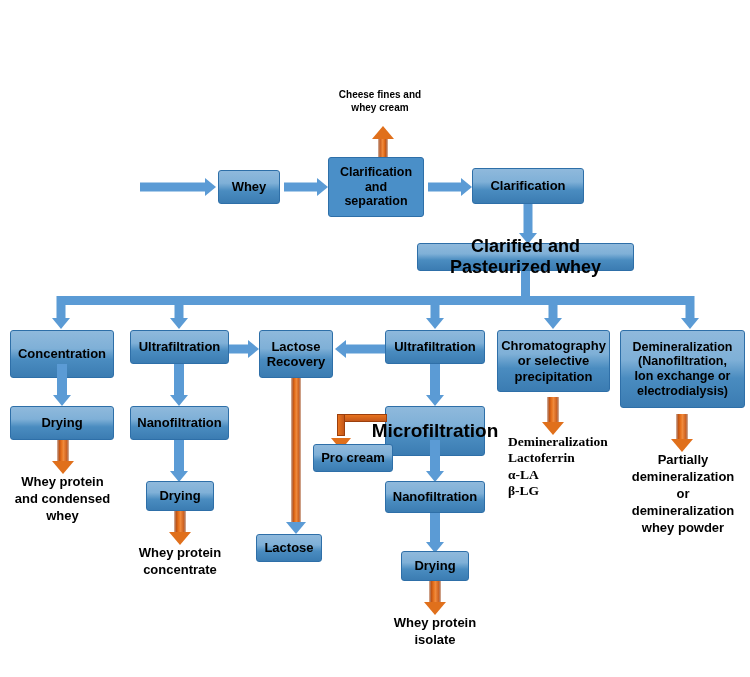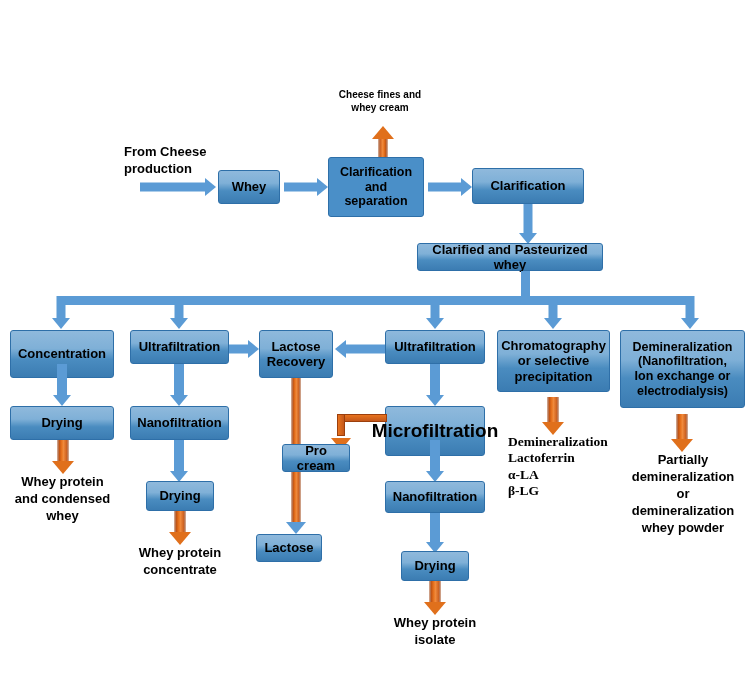--- a/index.html
+++ b/index.html
@@ -136,22 +136,20 @@
   <div class="label" style="left:310px; top:88px; width:140px; font-size:10px; white-space:pre-line;">Cheese fines and
 whey cream</div>
 
   <div style="position:absolute; left:372px; top:126px; width:22px; height:38px; transform:rotate(180deg);">
     <div class="oarrow" style="left:0; top:0; width:22px; height:38px;">
       <div class="shaft" style="width:9px; height:26px;"></div>
       <div class="head"></div>
     </div>
   </div>
 
-  <div class="label" style="left:124px; top:144px; width:102px; font-size:13px; text-align:left; white-space:pre-line;">From Cheese
-production</div>
 
   <div class="harrow-r" style="left:140px; top:178px; width:76px; height:18px;">
     <div class="shaft" style="width:66px; height:9px;"></div>
     <div class="head"></div>
   </div>
 
   <div class="box" style="left:218px; top:170px; width:62px; height:34px; font-size:13px;">Whey</div>
 
   <div class="harrow-r" style="left:284px; top:178px; width:44px; height:18px;">
     <div class="shaft" style="width:34px; height:9px;"></div>
@@ -167,21 +165,21 @@
     <div class="head"></div>
   </div>
 
   <div class="box" style="left:472px; top:168px; width:112px; height:36px; font-size:13px;">Clarification</div>
 
   <div class="varrow" style="left:517px; top:204px; width:22px; height:40px;">
     <div class="shaft" style="width:9px; height:29px;"></div>
     <div class="head"></div>
   </div>
 
-  <div class="box" style="left:417px; top:243px; width:186px; height:28px; font-size:13px;">Clarified and Pasteurized whey</div>
+  <div class="box" style="left:417px; top:243px; width:217px; height:28px; font-size:18px;">Clarified and Pasteurized whey</div>
 
   <div class="bline" style="left:521px; top:271px; width:9px; height:29px;"></div>
 
   <div class="bline" style="left:57px; top:296px; width:633px; height:9px;"></div>
 
   <div class="varrow" style="left:50px; top:296px; width:22px; height:33px;">
     <div class="shaft" style="width:9px; height:22px;"></div>
       <div class="head"></div>
   </div>
   <div class="varrow" style="left:168px; top:296px; width:22px; height:33px;">
@@ -271,21 +269,21 @@
   </div>
 
   <div class="box" style="left:385px; top:406px; width:100px; height:50px; font-size:19px;">Microfiltration</div>
 
   <div class="elbow" style="left:337px; top:414px; width:50px; height:36px;">
     <div class="horiz" style="width:50px;"></div>
     <div class="vert" style="height:22px;"></div>
     <div class="head" style="left:-6px;"></div>
   </div>
 
-  <div class="box" style="left:282px; top:444px; width:68px; height:28px; font-size:13px;">Pro cream</div>
+  <div class="box" style="left:313px; top:444px; width:80px; height:28px; font-size:13px;">Pro cream</div>
 
   <div class="varrow" style="left:424px; top:440px; width:22px; height:42px;">
     <div class="shaft" style="width:10px; height:31px;"></div>
       <div class="head"></div>
   </div>
 
   <div class="box" style="left:385px; top:481px; width:100px; height:32px; font-size:13px;">Nanofiltration</div>
 
   <div class="varrow" style="left:424px; top:513px; width:22px; height:40px;">
     <div class="shaft" style="width:10px; height:29px;"></div>

